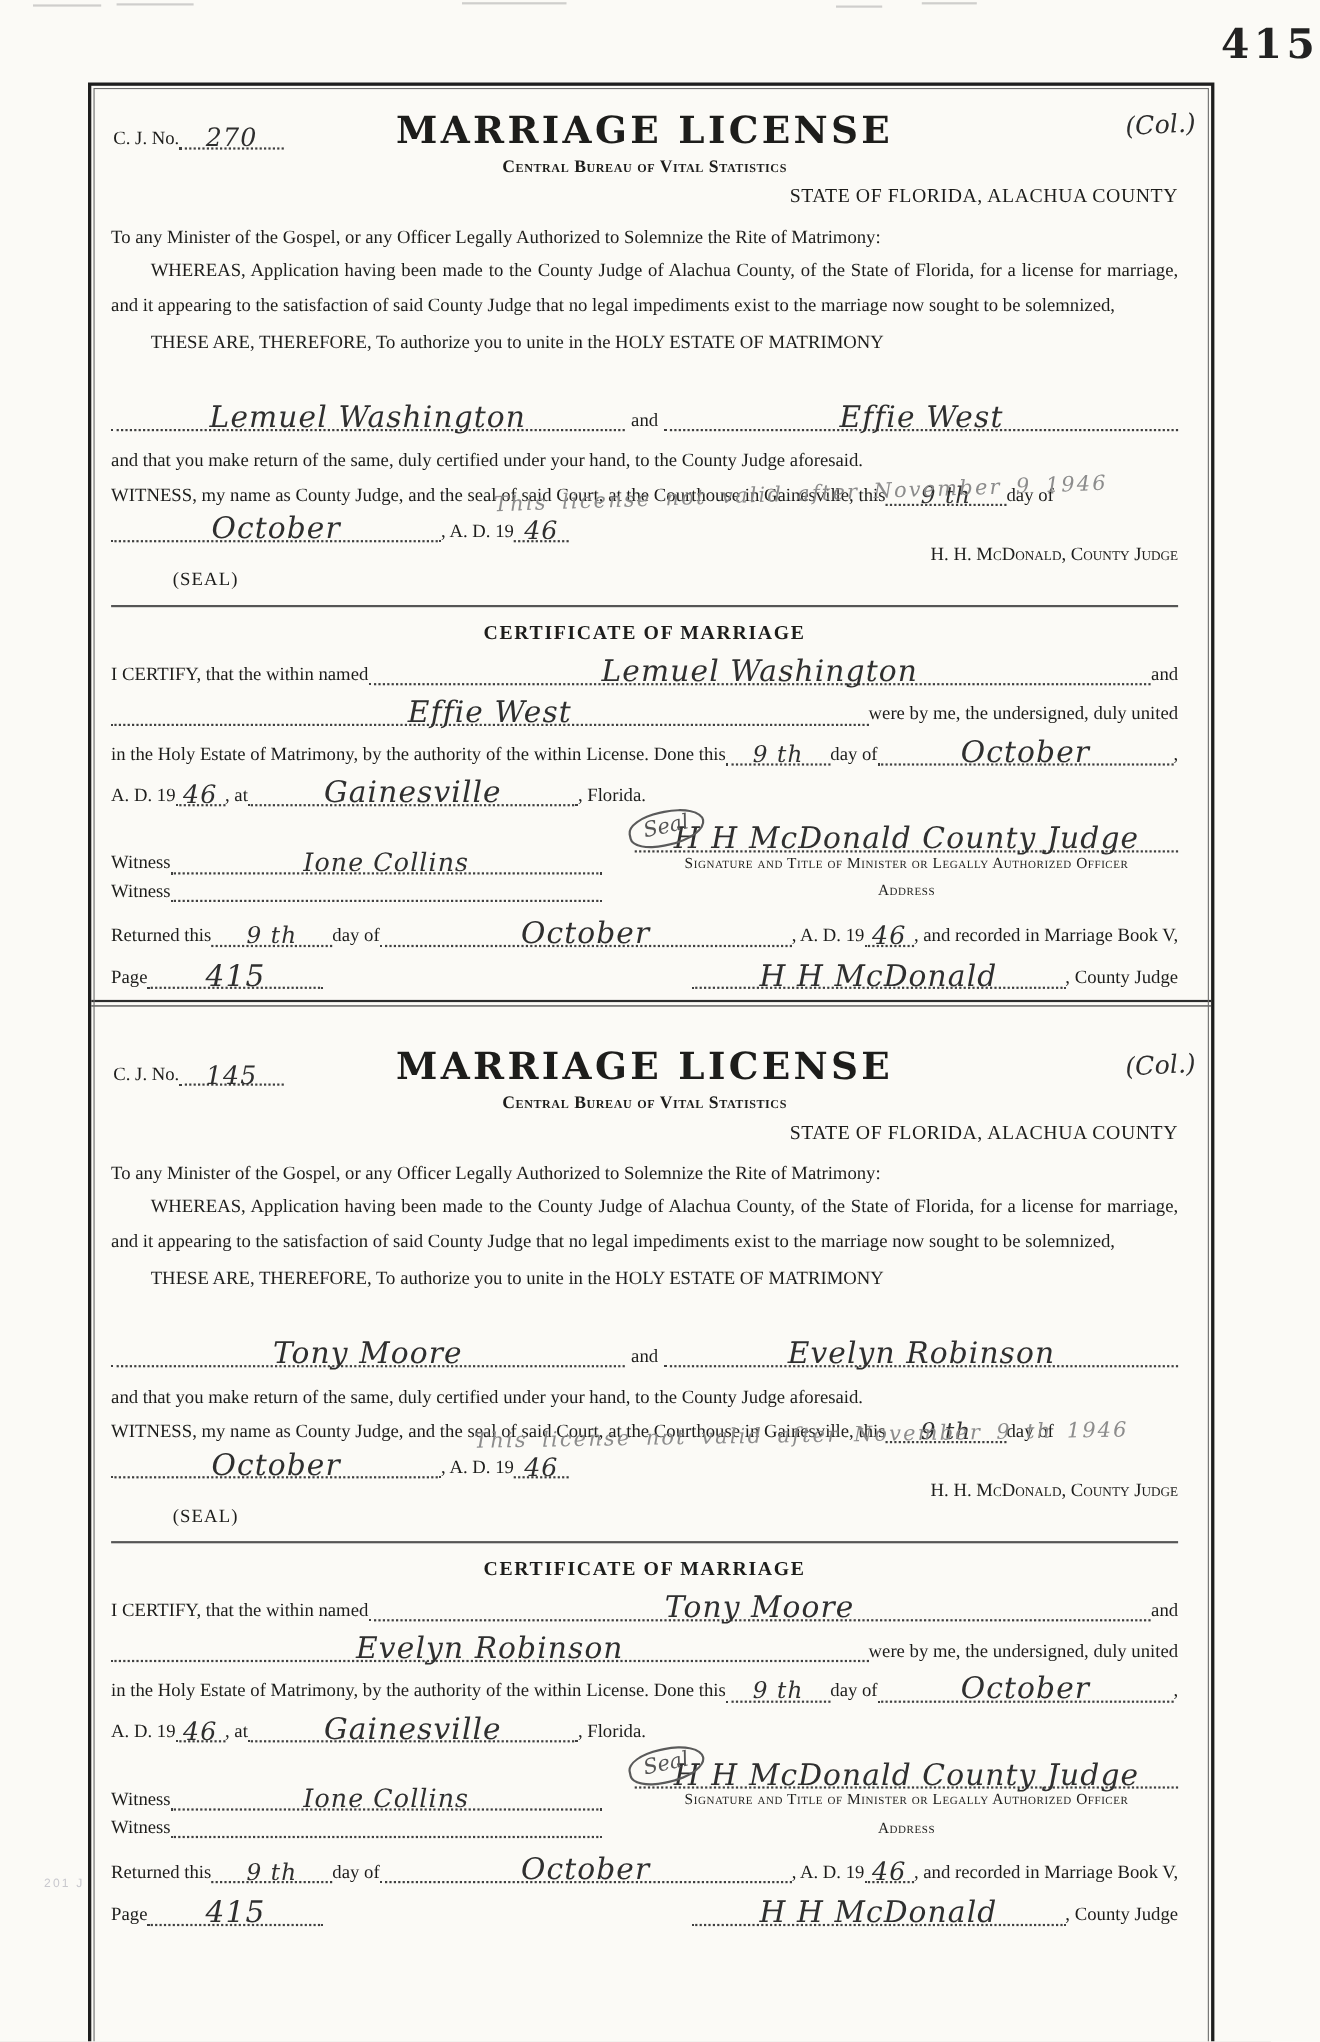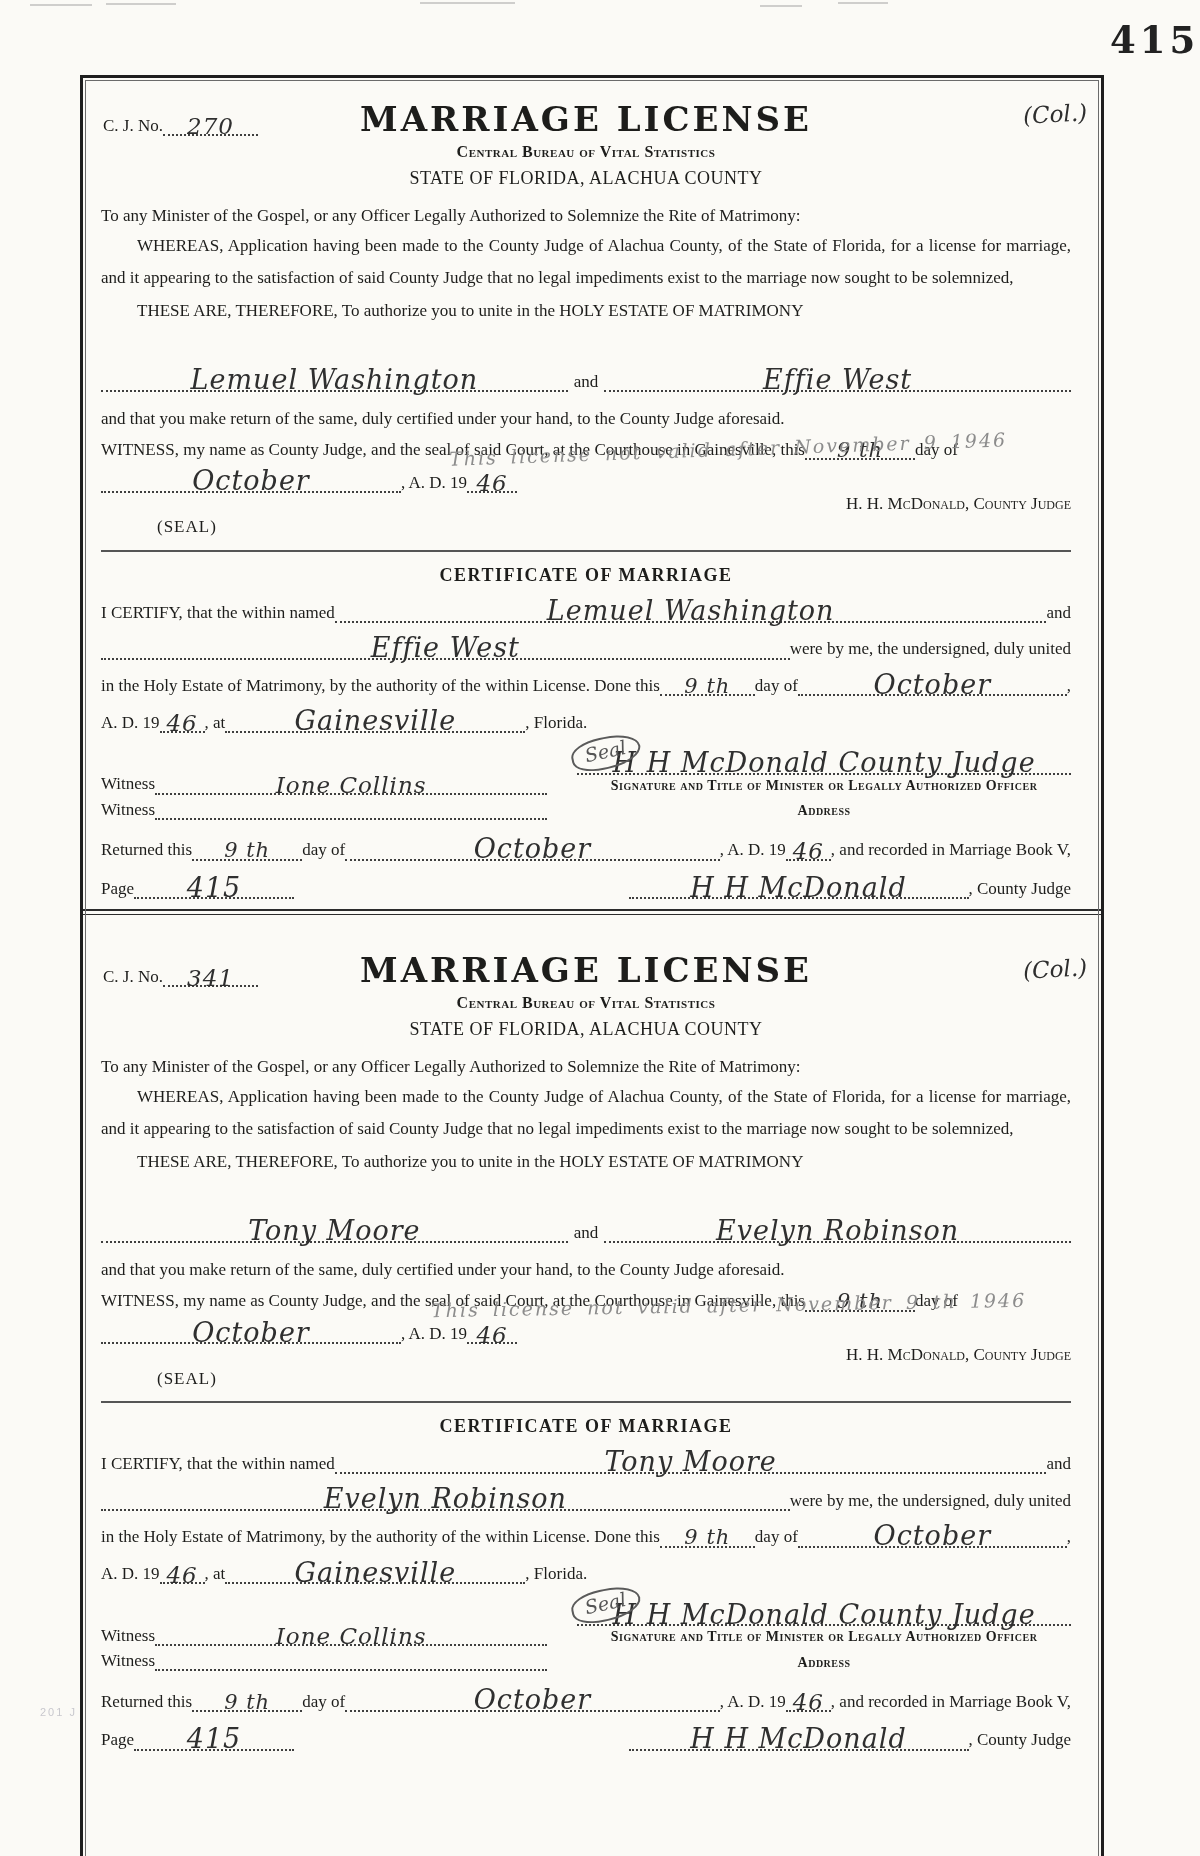--- a/index.html
+++ b/index.html
@@ -22,21 +22,21 @@
               font-size:23px; color:#2e2e2e; transform:rotate(-3deg); }
   .r1 .col-note { top:2px; } .r2 .col-note { top:6px; }
 
   .head-row { position:relative; height:42px; }
   .r1 .head-row { margin-top:20px; } .r2 .head-row { margin-top:34px; }
   .cj { position:absolute; left:2px; bottom:4px; display:flex; align-items:flex-end; }
   .license-title { text-align:center; font-family:"DejaVu Serif", serif; font-weight:bold;
                    font-size:34px; letter-spacing:3px; white-space:nowrap; }
   .bureau { text-align:center; margin-top:2px; font-variant:small-caps; font-weight:bold;
             font-size:16px; letter-spacing:.5px; }
-  .state  { text-align:center; margin-top:5px; font-size:18px; letter-spacing:.5px; }
+  .state  { text-align:right; margin-top:5px; font-size:18px; letter-spacing:.5px; }
 
   .salutation { margin-top:15px; }
   .para { margin-top:4px; text-align:justify; text-indent:36px; line-height:32px; }
   .authorize { margin-top:6px; text-indent:36px; white-space:nowrap; }
 
   .row { display:flex; align-items:flex-end; }
   .fill { border-bottom:2px dotted #3f3f3f; display:flex; justify-content:center; align-items:flex-end; min-width:0; }
   .grow { flex:1 1 0; }
   .w45{flex:0 0 45px;} .w50{flex:0 0 50px;} .w95{flex:0 0 95px;} .w110{flex:0 0 110px;}
   .w160{flex:0 0 160px;} .w300{flex:0 0 300px;} .w340{flex:0 0 340px;}
@@ -62,21 +62,21 @@
   .cert-title { margin-top:12px; text-align:center; font-weight:bold; font-size:18px; letter-spacing:1.5px; }
   .certify-row { margin-top:8px; } .bride-row { margin-top:8px; }
   .done-row { margin-top:8px; } .place-row { margin-top:8px; }
 
   .two-col { display:flex; align-items:flex-end; gap:30px; }
   .rowA { margin-top:10px; } .rowB { margin-top:4px; }
   .col-left { flex:0 0 46%; display:flex; align-items:flex-end;text-align:right; }
   .col-right { flex:1 1 0; }
   .sig-line { position:relative; border-bottom:2px dotted #3f3f3f; display:flex;
               justify-content:center; align-items:flex-end; min-height:30px; }
-  .caption { text-align:center; font-variant:small-caps; font-size:14px; letter-spacing:.5px; margin-top:2px;font-weight:bold; }
+  .caption { text-align:center; font-variant:small-caps; font-size:14px; letter-spacing:.5px; margin-top:2px; }
   .seal-scribble { position:absolute; left:-6px; bottom:4px; font-family:"DejaVu Serif", serif;
                    font-style:italic; font-size:19px; color:#555; border:2px solid #5a5a5a;
                    border-radius:48% 52% 55% 45%; padding:1px 12px 3px; transform:rotate(-12deg); background:transparent; }
 
   .returned-row { margin-top:12px; }
   .page-row { margin-top:10px; }
   .spacer { flex:1 1 0; }
 </style>
 </head>
 <body>
@@ -252,21 +252,21 @@
 
     <div class="record-sep"></div>
 
     <div class="record r2">
       <div class="col-note">(Col.)</div>
 
       <div class="head-row">
         <div class="cj">
           <span class="pt">C. J. No.</span>
           <span class="fill w95">
-              <span class="hw hw-md">341</span>
+              <span class="hw hw-md">145</span>
             </span>
         </div>
         <div class="license-title">MARRIAGE LICENSE</div>
       </div>
       <div class="bureau">Central Bureau of Vital Statistics</div>
       <div class="state">STATE OF FLORIDA, ALACHUA COUNTY</div>
 
       <div class="salutation">To any Minister of the Gospel, or any Officer Legally Authorized to Solemnize the Rite of Matrimony:</div>
       <div class="para">WHEREAS, Application having been made to the County Judge of Alachua County, of the State of Florida, for a license for marriage, and it appearing to the satisfaction of said County Judge that no legal impediments exist to the marriage now sought to be solemnized,</div>
       <div class="authorize">THESE ARE, THEREFORE, To authorize you to unite in the HOLY ESTATE OF MATRIMONY</div>

